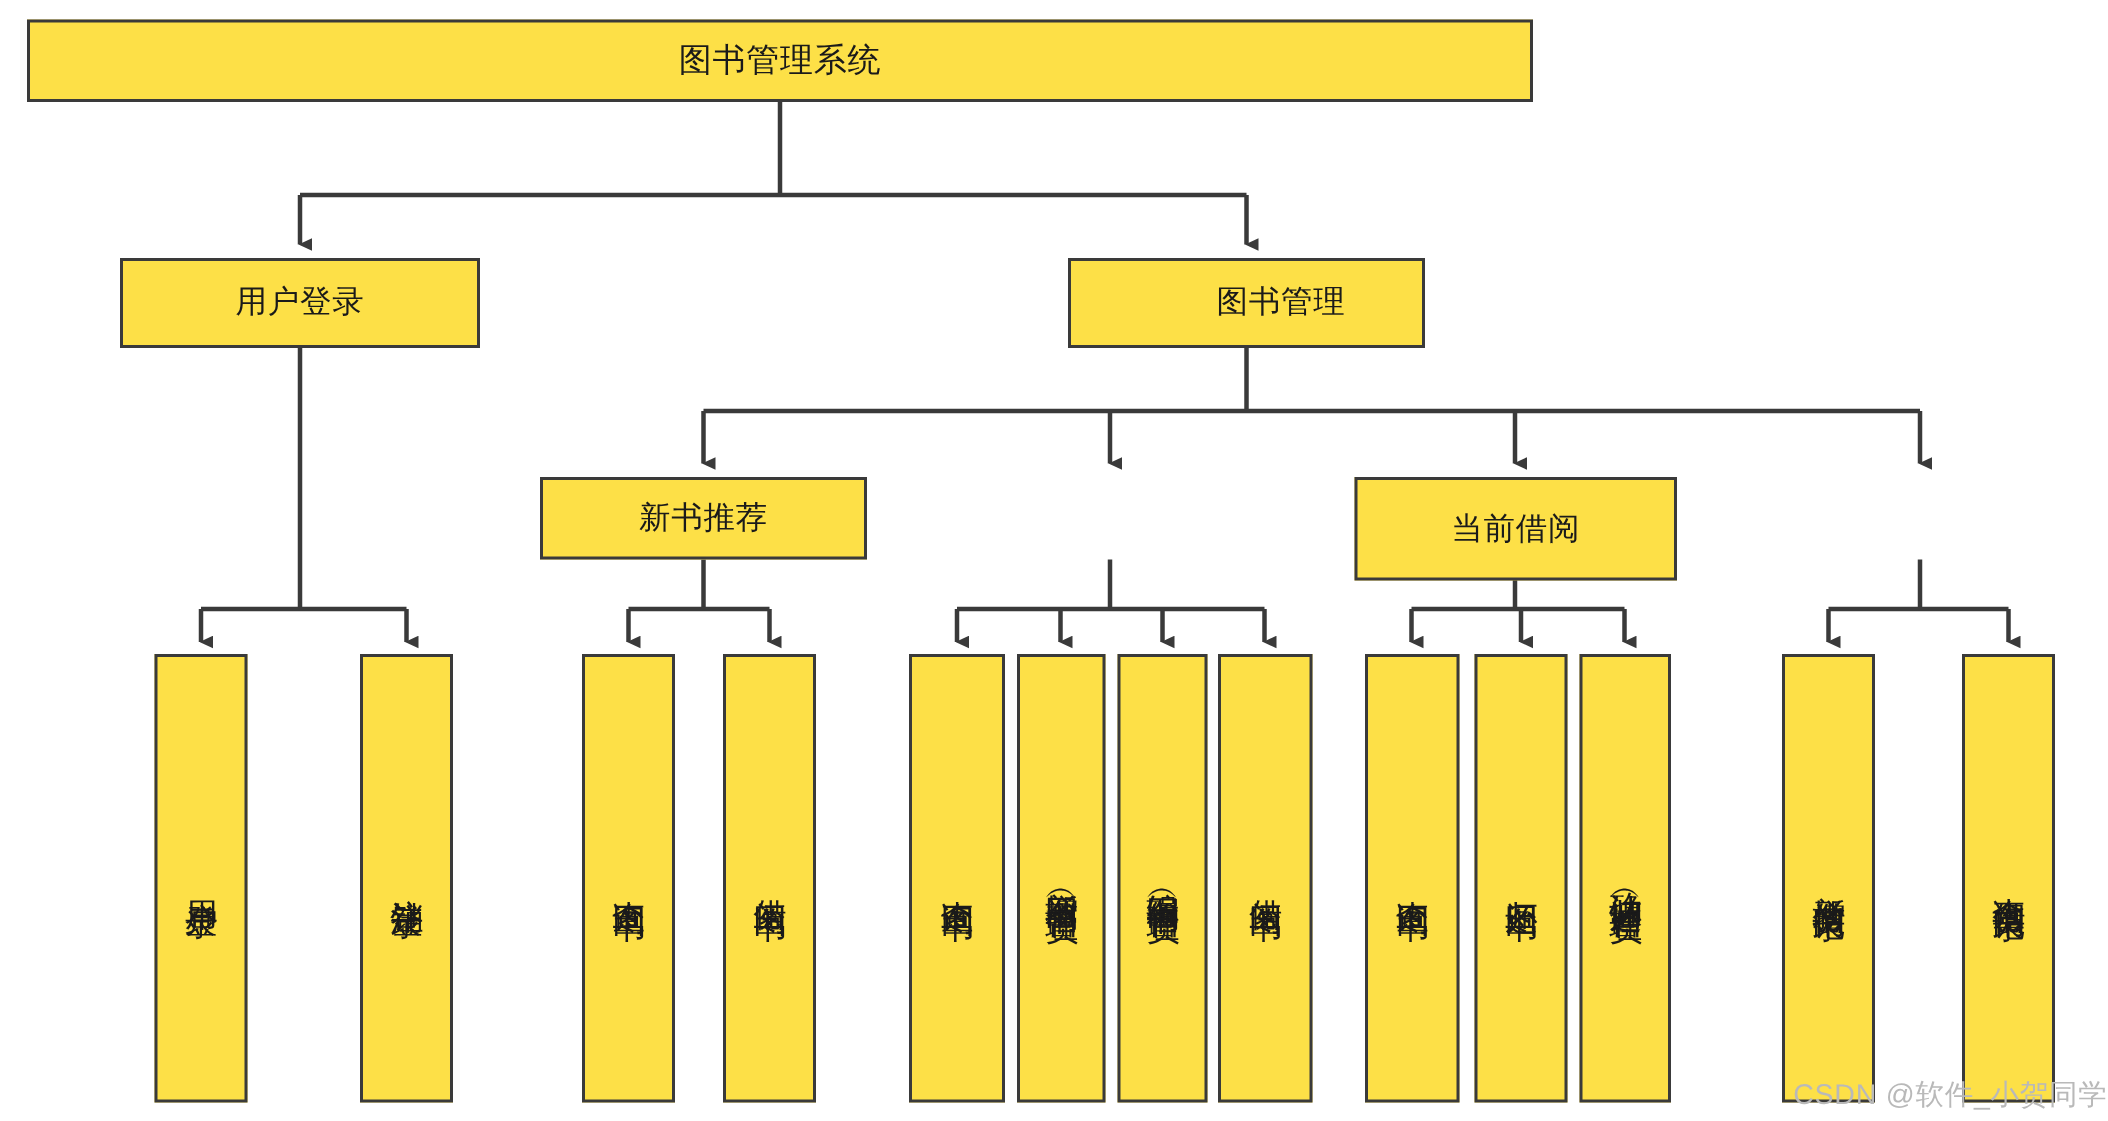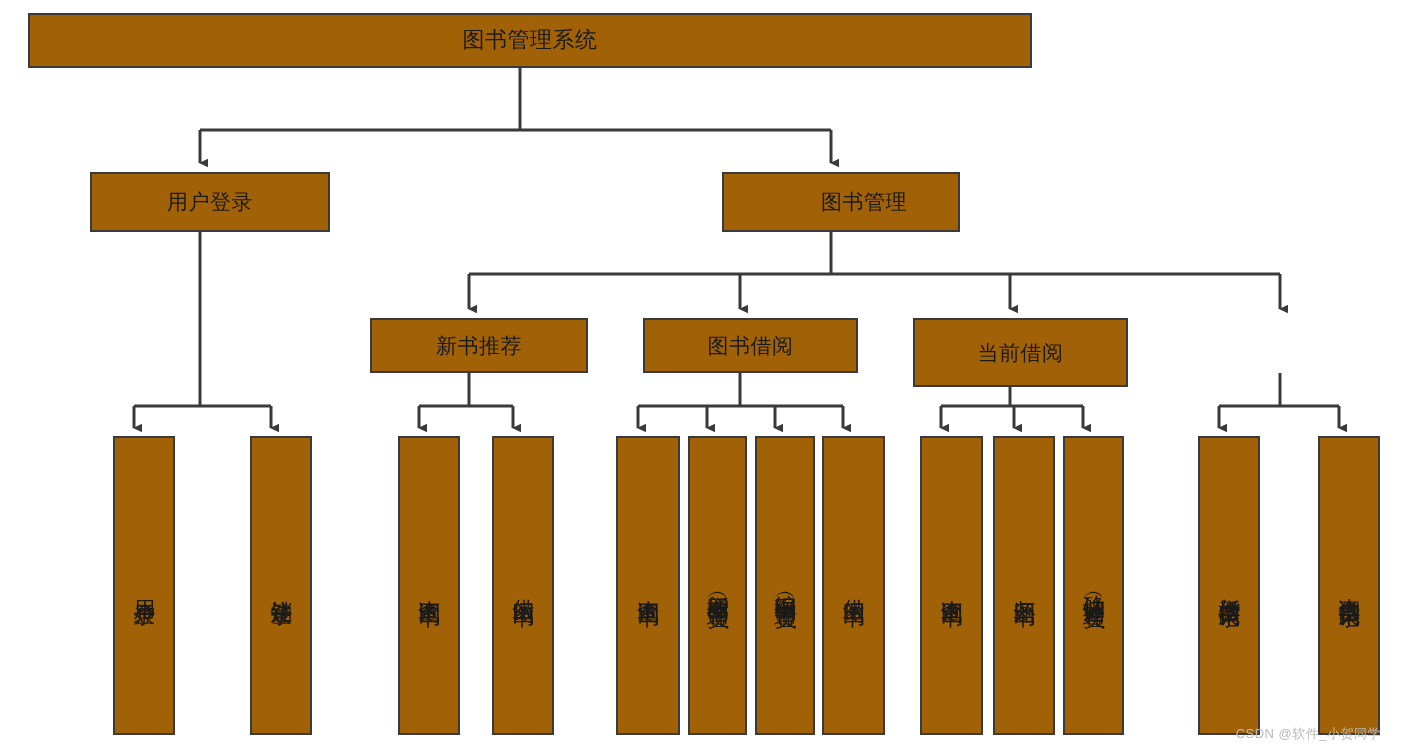--- a/index.html
+++ b/index.html
@@ -21,27 +21,26 @@
   #edge-layer {
     position: absolute;
     left: 0;
     top: 0;
     width: 1405px;
     height: 747px;
   }
   .node {
     position: absolute;
     box-sizing: border-box;
-    background: #a16207;
+    background: #fde047;
     border: 2.5px solid #3a3a3a;
     display: flex;
     align-items: center;
     justify-content: center;
     z-index: 2;
-    margin-left: 10px;
   }
   .node-label {
     font-size: 21px;
     line-height: 1.12;
     letter-spacing: 0.5px;
     color: #1a1a1a;
     white-space: nowrap;
     text-align: center;
   }
   .node.vertical {
@@ -61,23 +60,23 @@
   }
   .node.root .node-label {
     font-size: 22px;
   }
   .node.level2 .node-label,
   .node.level3 .node-label {
     font-size: 21px;
   }
   #watermark {
     position: absolute;
-    right: 24px;
+    right: 0;
     bottom: 4px;
-    font-size: 13px;
+    font-size: 19px;
     color: #b9b9b9;
     letter-spacing: 0.5px;
     white-space: nowrap;
     z-index: 5;
   }
 </style>
 </head>
 <body>
 
 <div id="diagram-root">
@@ -151,23 +150,20 @@
   <div class="node level2" style="left: 80px; top: 172px; width: 240px; height: 60px;">
     <span class="node-label">用户登录</span>
   </div>
   <div class="node level2" style="left: 712px; top: 172px; width: 238px; height: 60px; padding-left: 46px;">
     <span class="node-label">图书管理</span>
   </div>
 
   <div class="node level3" style="left: 360px; top: 318px; width: 218px; height: 55px; align-items: center;">
     <span class="node-label">新书推荐</span>
   </div>
-  <div class="node level3" style="left: 633px; top: 318px; width: 215px; height: 55px;">
-    <span class="node-label">图书借阅</span>
-  </div>
   <div class="node level3" style="left: 903px; top: 318px; width: 215px; height: 69px;">
     <span class="node-label">当前借阅</span>
   </div>
 
   <div class="node vertical" style="left: 103px; top: 436px; width: 62px; height: 299px;">
     <span class="node-label">用户登录</span>
   </div>
   <div class="node vertical" style="left: 240px; top: 436px; width: 62px; height: 299px;">
     <span class="node-label">注销登录</span>
   </div>

